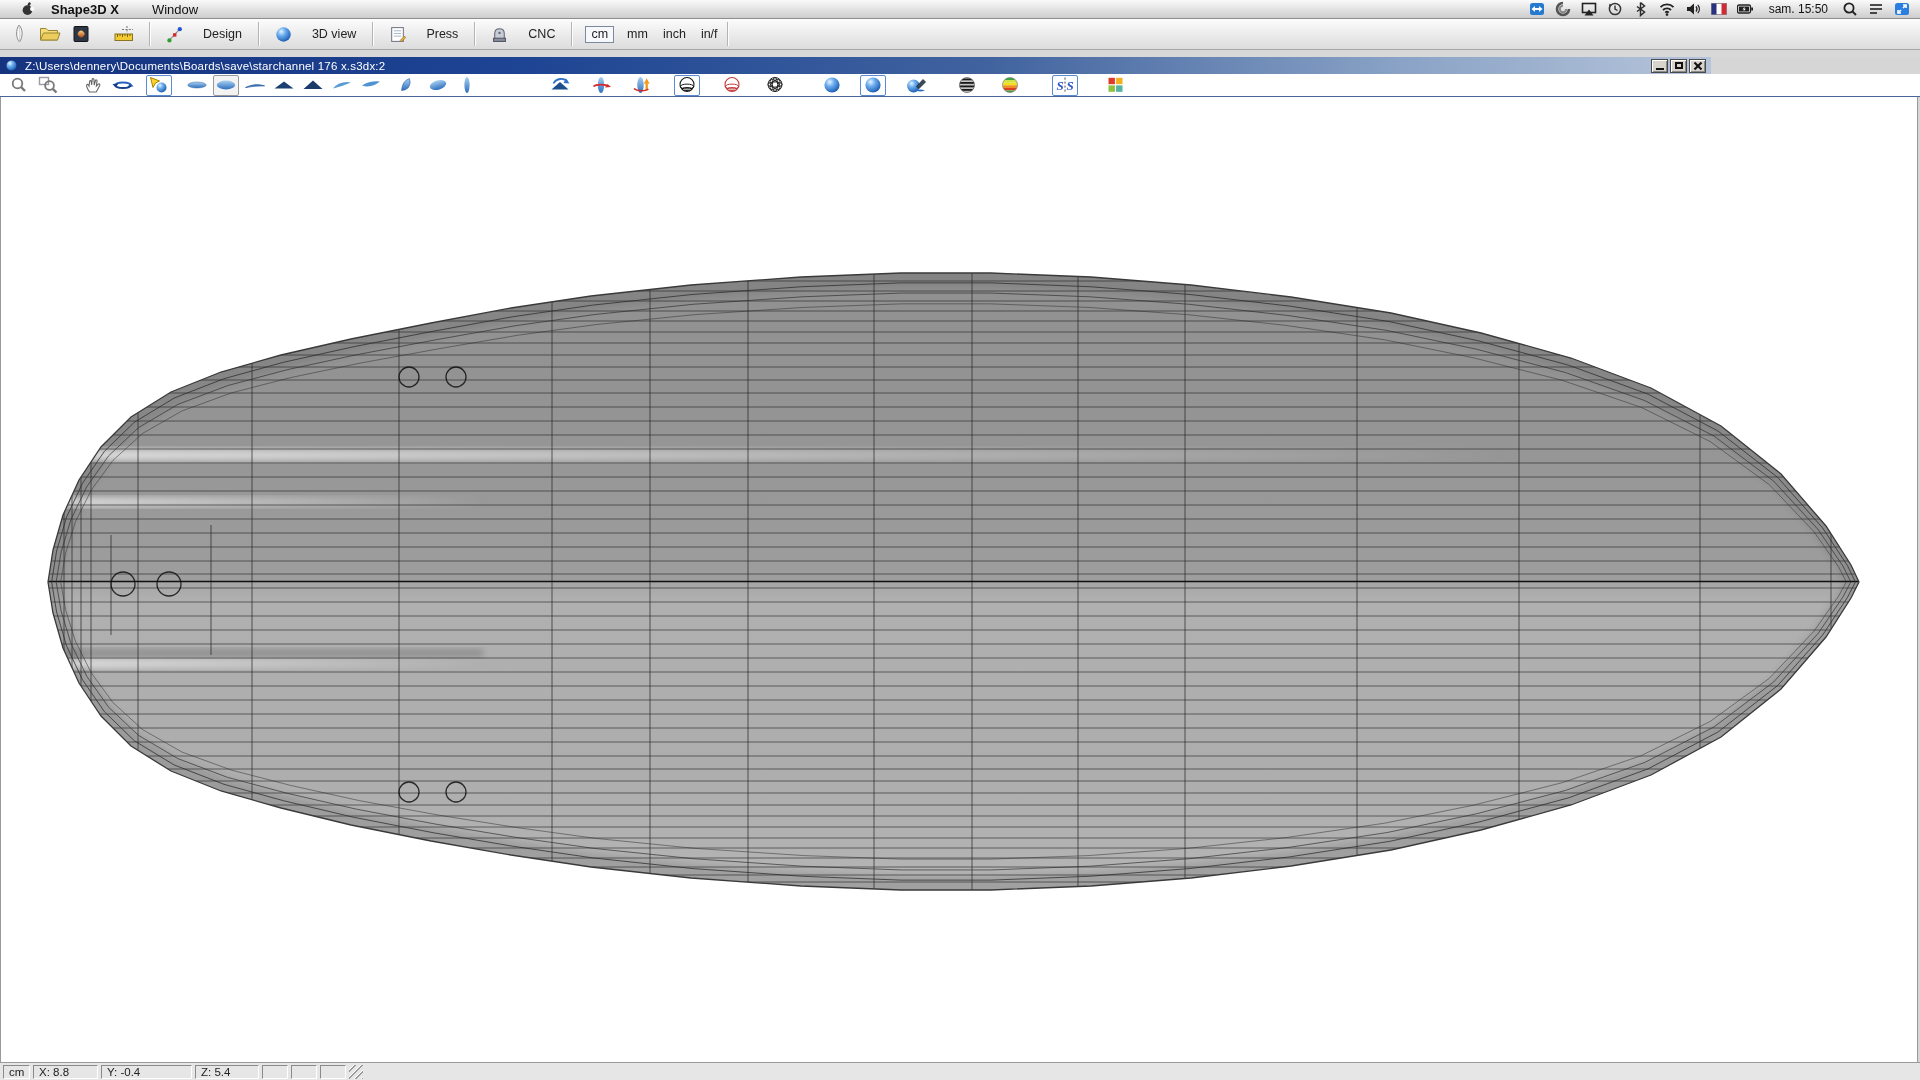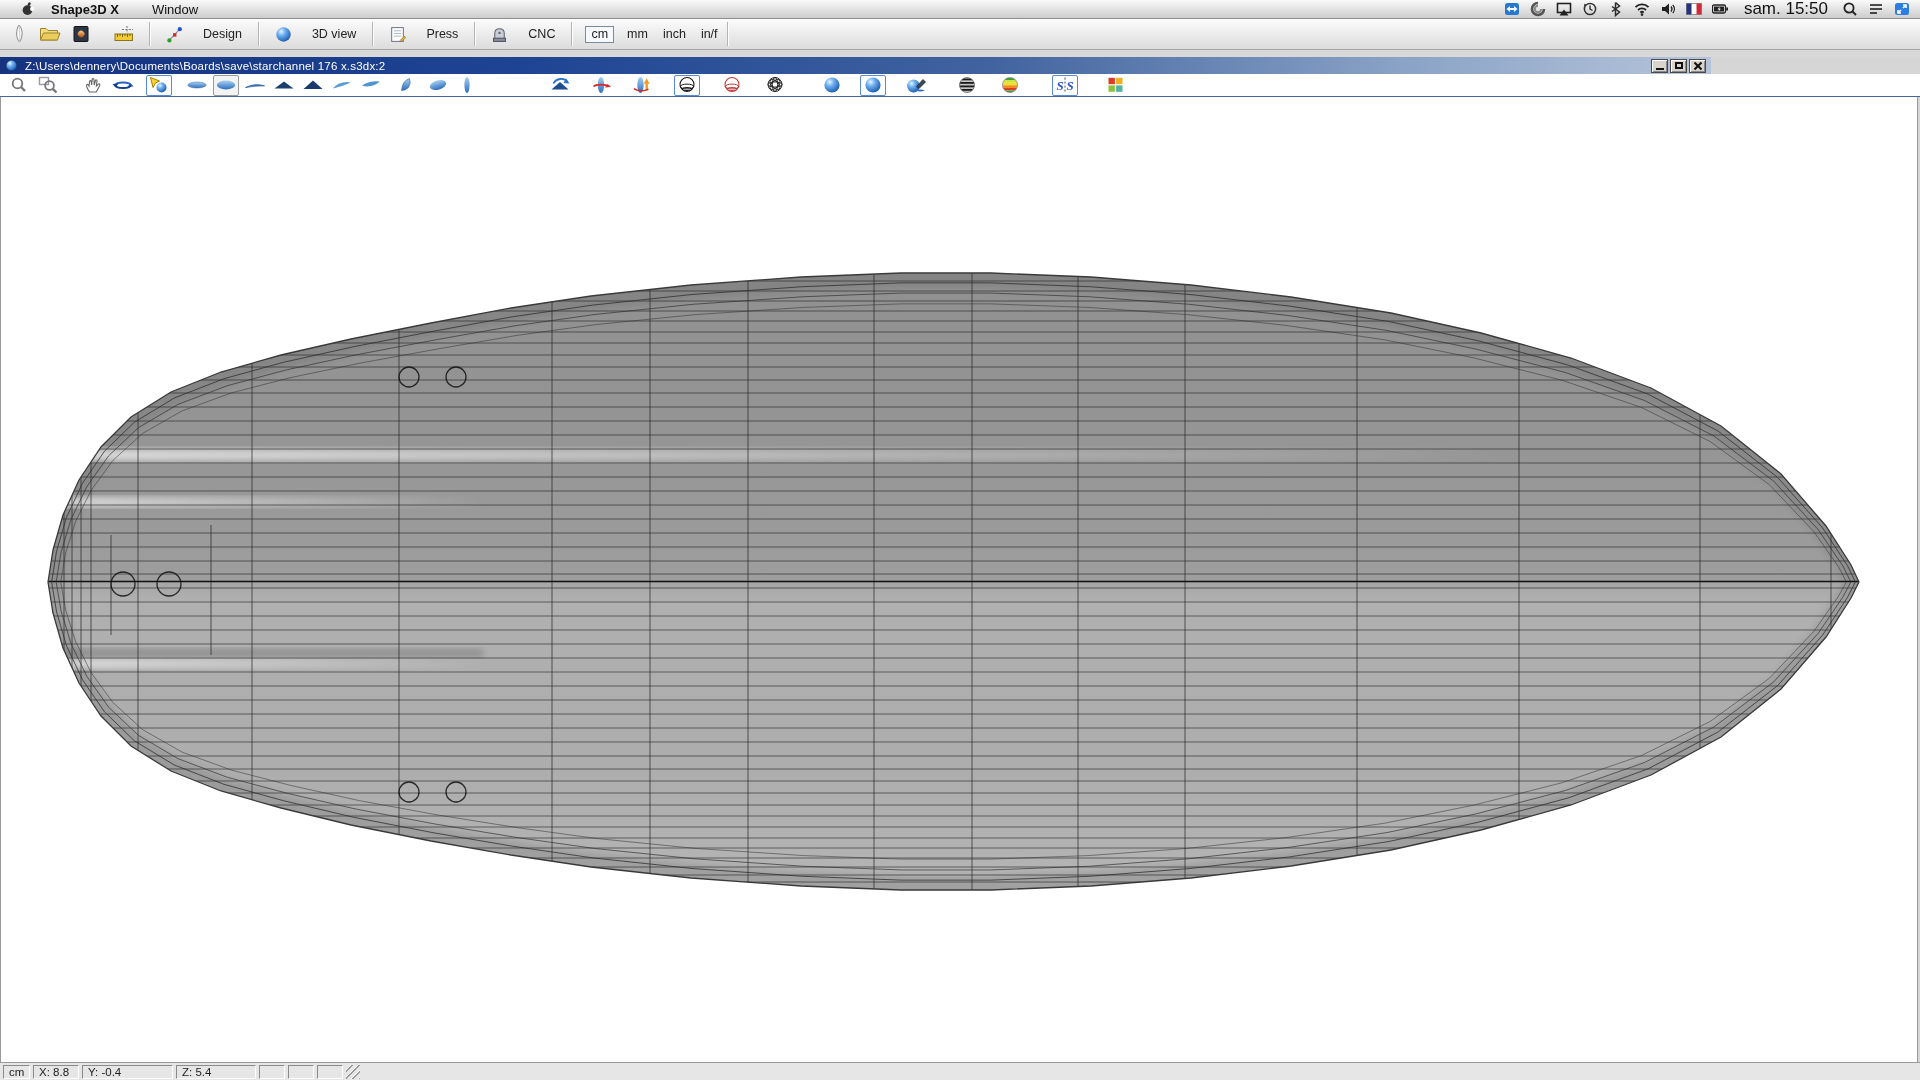--- a/index.html
+++ b/index.html
@@ -8,21 +8,21 @@
 
 
 .menubar{position:absolute;top:0;left:0;width:1920px;height:19px;
   background:linear-gradient(#fafafa,#cdcdcd);border-bottom:1px solid #8e8e8e;
   display:flex;align-items:center;font-size:13px;padding:0 10px}
 .apple{margin:0 16px 0 10px;display:flex;align-items:center}
 .app-name{font-weight:bold;margin-right:33px}
 .menu-item{margin-right:36px}
 .mb-right{margin-left:auto;display:flex;align-items:center;gap:10px}
 .mb-ic{display:flex;align-items:center;height:19px}
-.clock{margin:14px 4px;font-size:17px;white-space:nowrap}
+.clock{margin:14px 4px;font-size:12px;white-space:nowrap}
 
 
 .toolbar1{position:absolute;top:19px;left:0;width:1920px;height:31px;
   background:linear-gradient(#fcfcfc,#dcdcdc);border-bottom:1px solid #a6a6a6;
   display:flex;align-items:center;font-size:12.5px;color:#222;padding-left:6px}
 .tb1-sep{width:1px;height:24px;background:#b4b4b4;box-shadow:1px 0 0 #fdfdfd;margin:0 7px}
 .file-btn{width:26px;height:24px;display:flex;align-items:center;justify-content:center;margin-right:5px}
 .file-btn:nth-child(4){margin-left:12px}
 .mode-btn{display:flex;align-items:center;gap:20px;padding:2px 9px;border-radius:2px}
 .units{display:flex;align-items:center;gap:11px;margin-left:6px}
@@ -61,23 +61,23 @@
 .canvas svg{display:block}
 
 
 .statusbar{position:absolute;top:1062px;left:0;width:1920px;height:18px;background:#e6e6e6;
   border-top:1px solid #9a9a9a;display:flex;align-items:center;gap:3px;
   font-size:11.5px;color:#222;padding:0 3px}
 .sb-panel{height:14px;border:1px solid;border-color:#8a8a8a #fff #fff #8a8a8a;
   display:flex;align-items:center;padding:0 5px;white-space:nowrap;flex:none}
 .sb-help{flex:1}
 .sb-unit{width:27px}
-.sb-x{width:46px}
+.sb-x{width:65px}
 .sb-y{width:91px}
-.sb-z{width:80px}
+.sb-z{width:64px}
 .sb-empty{width:26px}
 .sb-grip{width:14px;height:14px;flex:none;
   background:repeating-linear-gradient(135deg,transparent 0 3px,#fff 3px 4px,#9a9a9a 4px 5px)}
 </style>
 </head>
 <body>
 
 <svg width="0" height="0" style="position:absolute">
   <defs>
     <radialGradient id="gsph" cx="35%" cy="30%" r="80%">

